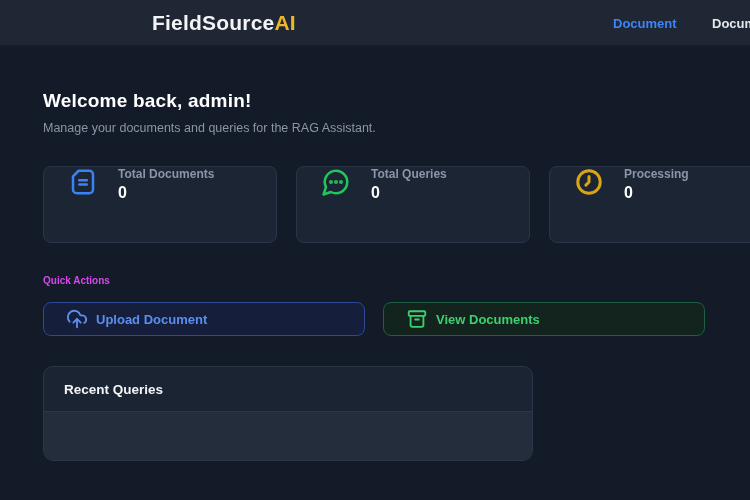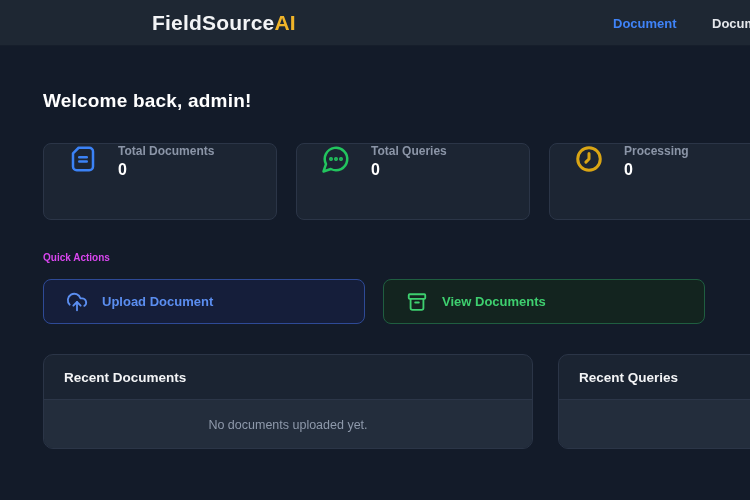--- a/index.html
+++ b/index.html
@@ -91,26 +91,26 @@
     font-weight: 700;
     color: #d946ef;
   }
   .actions-row {
     margin-top: 16px;
     display: flex;
     gap: 18px;
     width: 900px;
   }
   .action-btn {
-    height: 45px;
+    height: 34px;
     border-radius: 8px;
     display: flex;
     align-items: center;
     padding-left: 22px;
-    gap: 14px;
+    gap: 8px;
     font-size: 13px;
     font-weight: 700;
     cursor: pointer;
     flex-shrink: 0;
     background: none;
     font-family: inherit;
   }
   .action-btn .btn-icon { width: 22px; height: 22px; display: block; }
   .btn-upload {
     width: 322px;
@@ -162,20 +162,21 @@
 <body>
 
 <header class="navbar">
   <div class="brand"><span>FieldSource</span><span class="brand-ai">AI</span></div>
   <a class="nav-link active">Document</a>
   <a class="nav-link inactive">Documents</a>
 </header>
 
 <main class="main">
   <h1 class="welcome-title">Welcome back, admin!</h1>
+  <p class="welcome-subtitle">Manage your documents and queries for the RAG Assistant.</p>
 
   <div class="stats-row">
 
     <div class="stat-card">
       <svg class="stat-icon" viewBox="0 0 24 24" fill="none" stroke="#3b82f6" stroke-width="2" stroke-linecap="round" stroke-linejoin="round">
         <path d="M8.5 3 L4 7.5 V18 a3 3 0 0 0 3 3 H17 a3 3 0 0 0 3 -3 V6 a3 3 0 0 0 -3 -3 Z"></path>
         <path d="M9 10.5 H15"></path>
         <path d="M9 14 H15"></path>
       </svg>
       <div>
@@ -229,28 +230,20 @@
         <path d="M5 8.5 V18.5 a2 2 0 0 0 2 2 h10 a2 2 0 0 0 2 -2 V8.5"></path>
         <path d="M10 12.5 h4"></path>
       </svg>
       <span>View Documents</span>
     </button>
 
   </div>
 
   <div class="panels-row">
 
-    <section class="panel">
-      <div class="panel-header">
-        <span class="panel-title">Recent Documents</span>
-      </div>
-      <div class="panel-body">
-        <span class="panel-empty">No documents uploaded yet.</span>
-      </div>
-    </section>
 
     <section class="panel">
       <div class="panel-header">
         <span class="panel-title">Recent Queries</span>
       </div>
       <div class="panel-body">
         <span class="panel-empty"></span>
       </div>
     </section>
 

